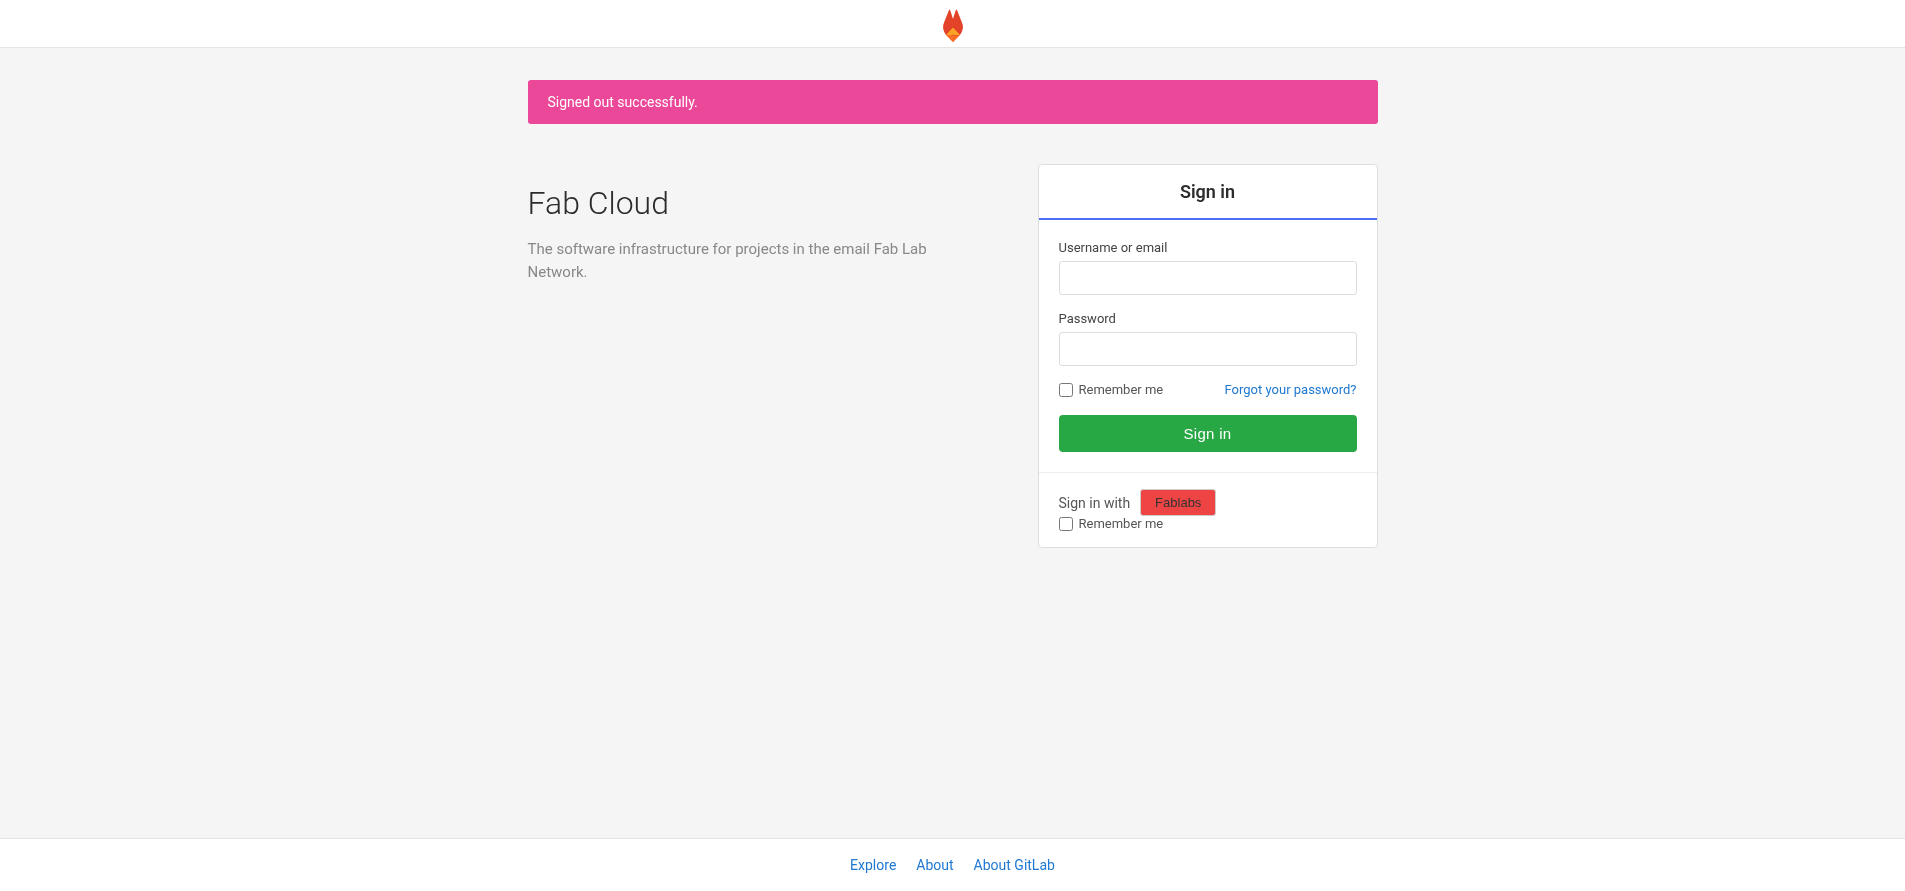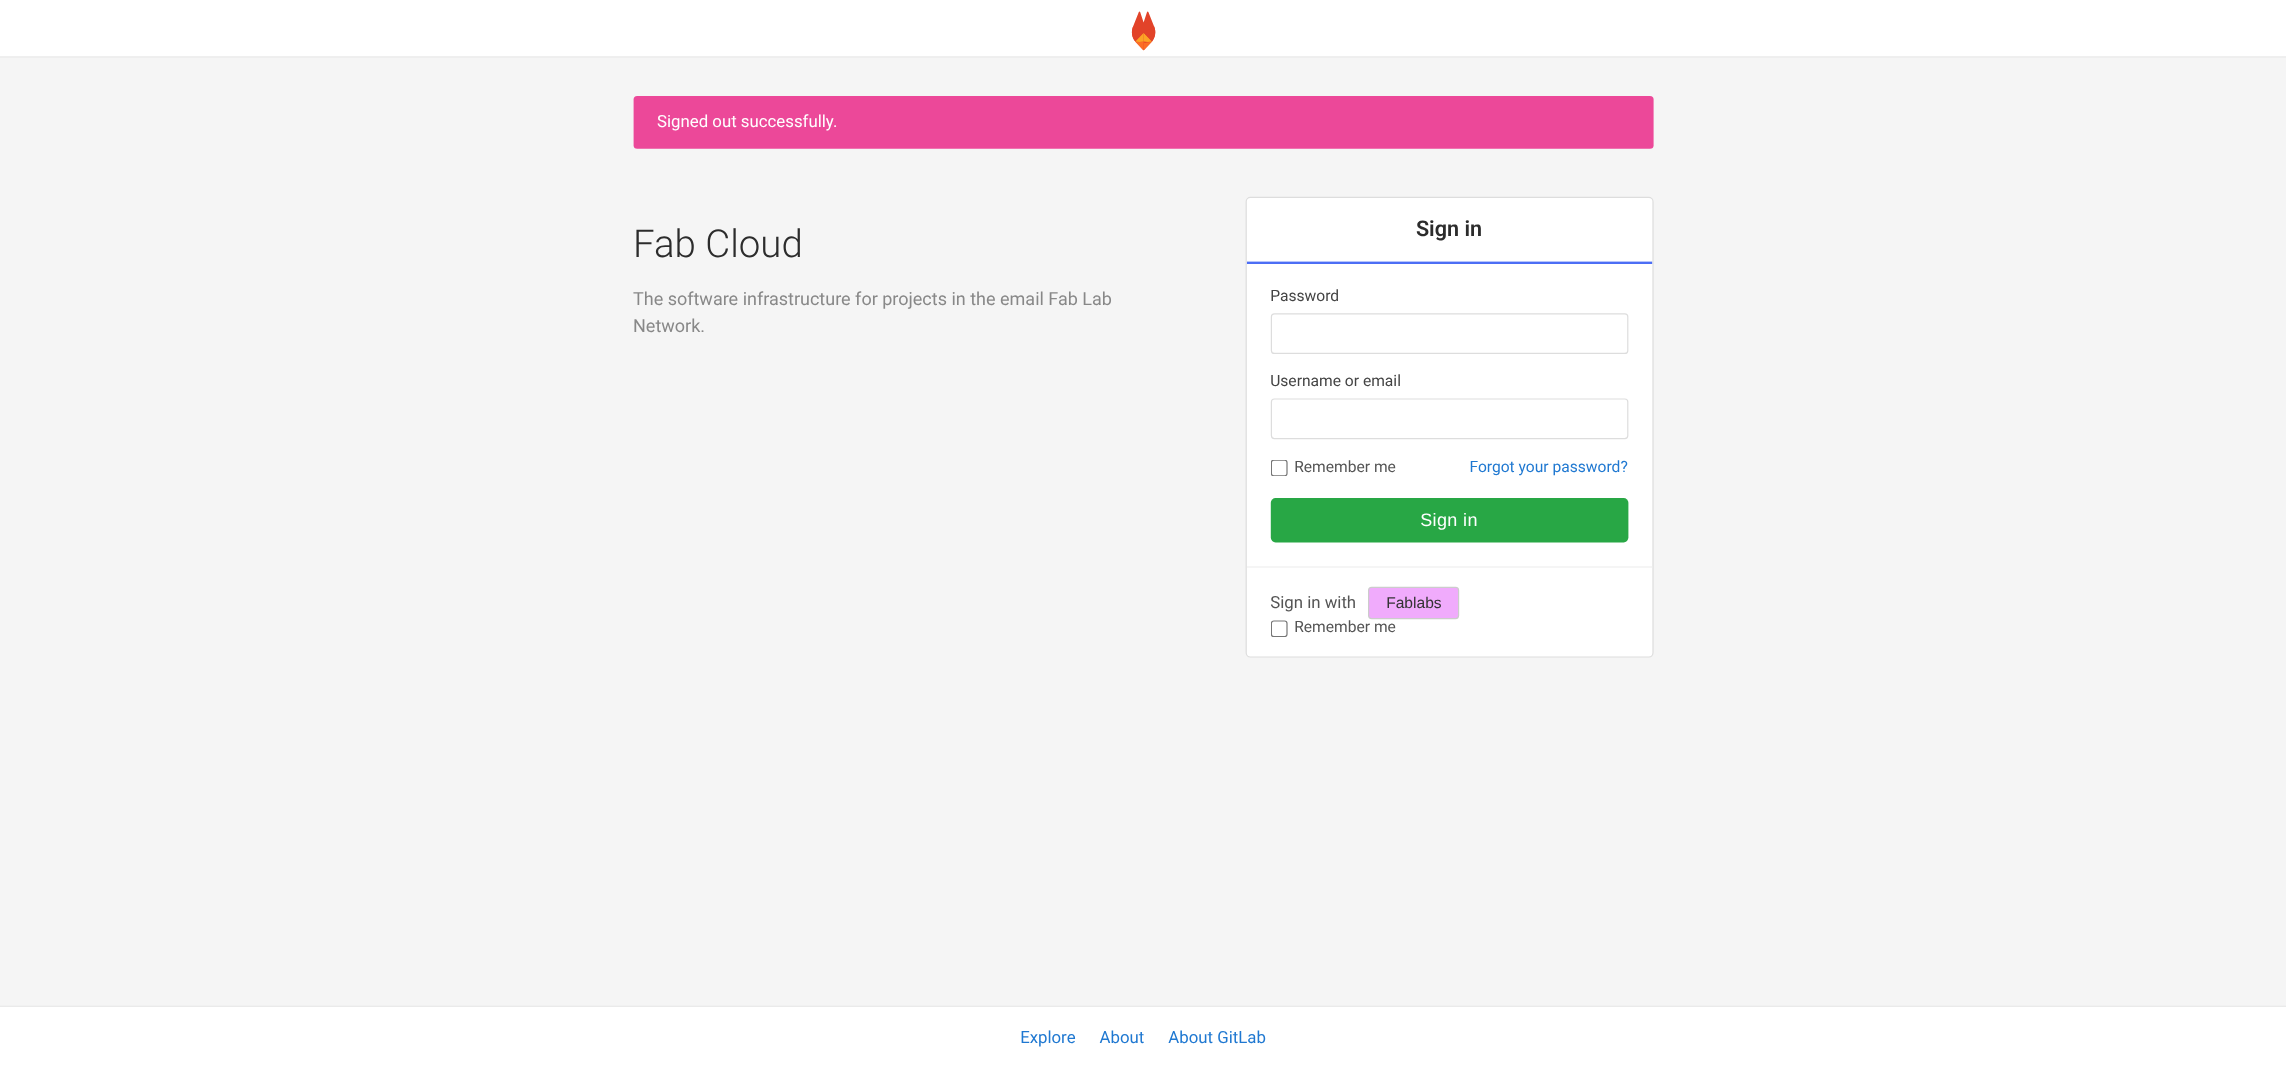--- a/index.html
+++ b/index.html
@@ -188,21 +188,21 @@
 
     .sso-label {
       font-size: 14px;
       color: #555;
     }
 
     .sso-button {
       padding: 5px 14px;
       border: 1px solid #ccc;
       border-radius: 3px;
-      background: #f0abfc;
+      background: #ef4444;
       font-size: 13px;
       color: #333;
       cursor: pointer;
     }
 
     .sso-remember-group {
       display: flex;
       align-items: center;
       gap: 6px;
     }
@@ -275,27 +275,27 @@
 
       <div class="sign-in-panel">
 
         <div class="sign-in-header">
           <h2>Sign in</h2>
         </div>
 
         <div class="sign-in-form">
 
           <div class="form-group">
+            <label>Username or email</label>
+            <input type="text" autocomplete="username" style="">
+          </div>
+
+          <div class="form-group">
             <label>Password</label>
             <input type="password" autocomplete="current-password" style="">
-          </div>
-
-          <div class="form-group">
-            <label>Username or email</label>
-            <input type="text" autocomplete="username" style="">
           </div>
 
           <div class="form-row">
             <div class="remember-me-group">
               <input type="checkbox" id="remember-me-main" style="">
               <label class="remember-me-label" for="remember-me-main">Remember me</label>
             </div>
             <a href="#" class="forgot-password-link">Forgot your password?</a>
           </div>
 

